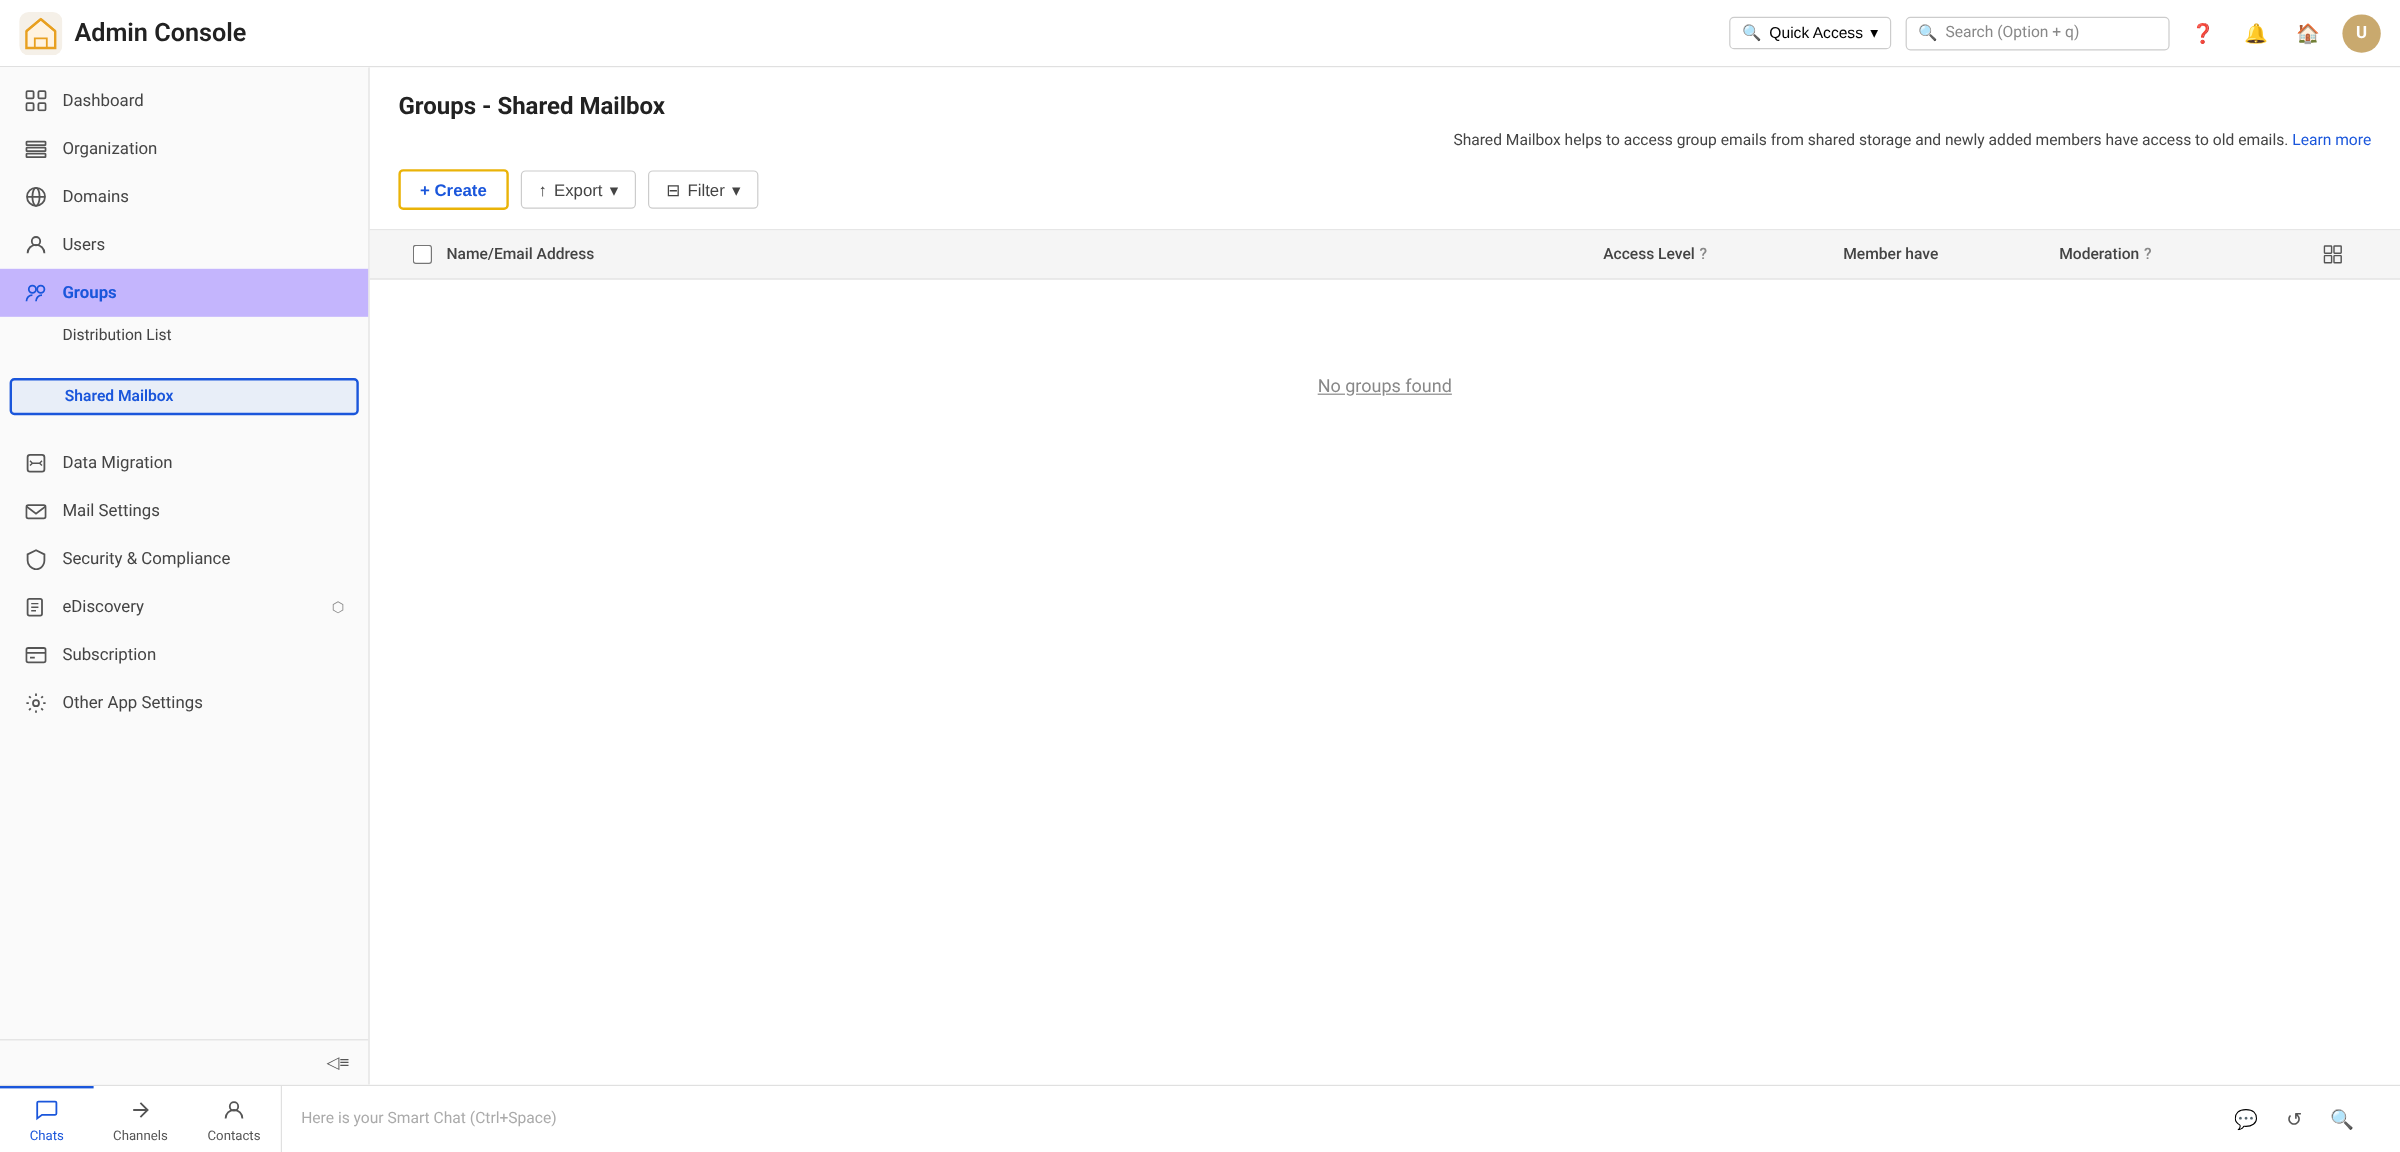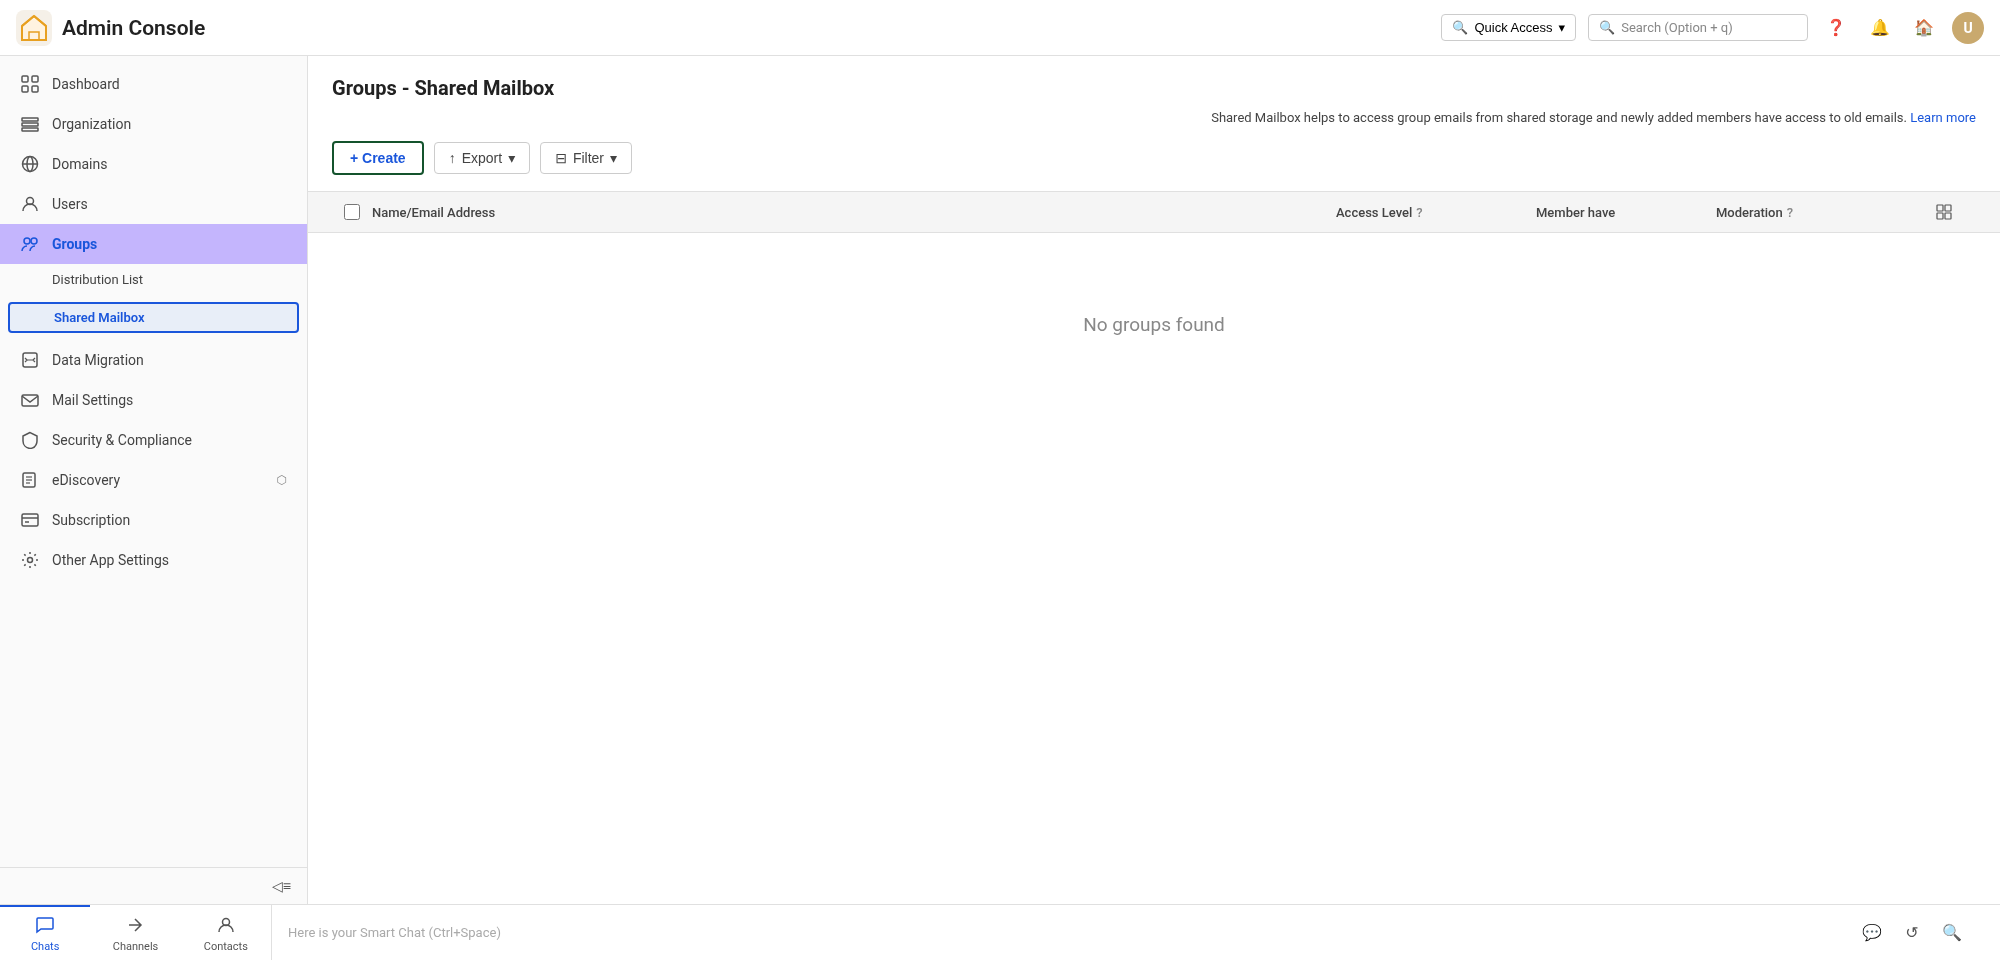--- a/index.html
+++ b/index.html
@@ -144,21 +144,21 @@
       cursor: pointer;
       color: #444;
       font-size: 13px;
     }
     .sidebar-sub-item.active {
       background: #e8eef8;
       color: #1a56db;
       font-weight: 600;
       border: 2px solid #1a56db;
       border-radius: 4px;
-      margin: 7px 8px;
+      margin: 20px 8px;
       padding: 6px 12px 6px 44px;
     }
     .sidebar-collapse-btn {
       display: flex;
       align-items: center;
       justify-content: flex-end;
       padding: 10px 16px;
       border-top: 1px solid #e0e0e0;
       cursor: pointer;
       color: #555;
@@ -167,21 +167,21 @@
     
     .bottom-nav {
       height: 56px;
       background: #fff;
       border-top: 1px solid #e0e0e0;
       display: flex;
       align-items: center;
       flex-shrink: 0;
     }
     .bottom-nav-left {
-      width: 272px;
+      width: 235px;
       display: flex;
       align-items: center;
       flex-shrink: 0;
       border-right: 1px solid #e0e0e0;
       height: 100%;
     }
     .bottom-nav-item {
       display: flex;
       flex-direction: column;
       align-items: center;
@@ -256,21 +256,21 @@
     }
     .toolbar {
       display: flex;
       align-items: center;
       gap: 10px;
     }
     .btn-create {
       display: flex;
       align-items: center;
       gap: 6px;
-      border: 2px solid #14532d;
+      border: 2px solid #eab308;
       border-radius: 4px;
       padding: 7px 16px;
       background: #fff;
       color: #1a56db;
       font-size: 14px;
       font-weight: 600;
       cursor: pointer;
     }
     .btn-action {
       display: flex;
@@ -313,21 +313,22 @@
       font-size: 13px;
       color: #888;
       cursor: pointer;
     }
     .table-empty {
       display: flex;
       align-items: flex-end;
       justify-content: center;
       padding: 80px;
       color: #888;
-      font-size: 19px;
+      font-size: 15px;
+      text-decoration: underline;
     }
     .checkbox-cell {
       display: flex;
       align-items: center;
       justify-content: center;
     }
     input[type="checkbox"] {
       width: 16px;
       height: 16px;
       cursor: pointer;

